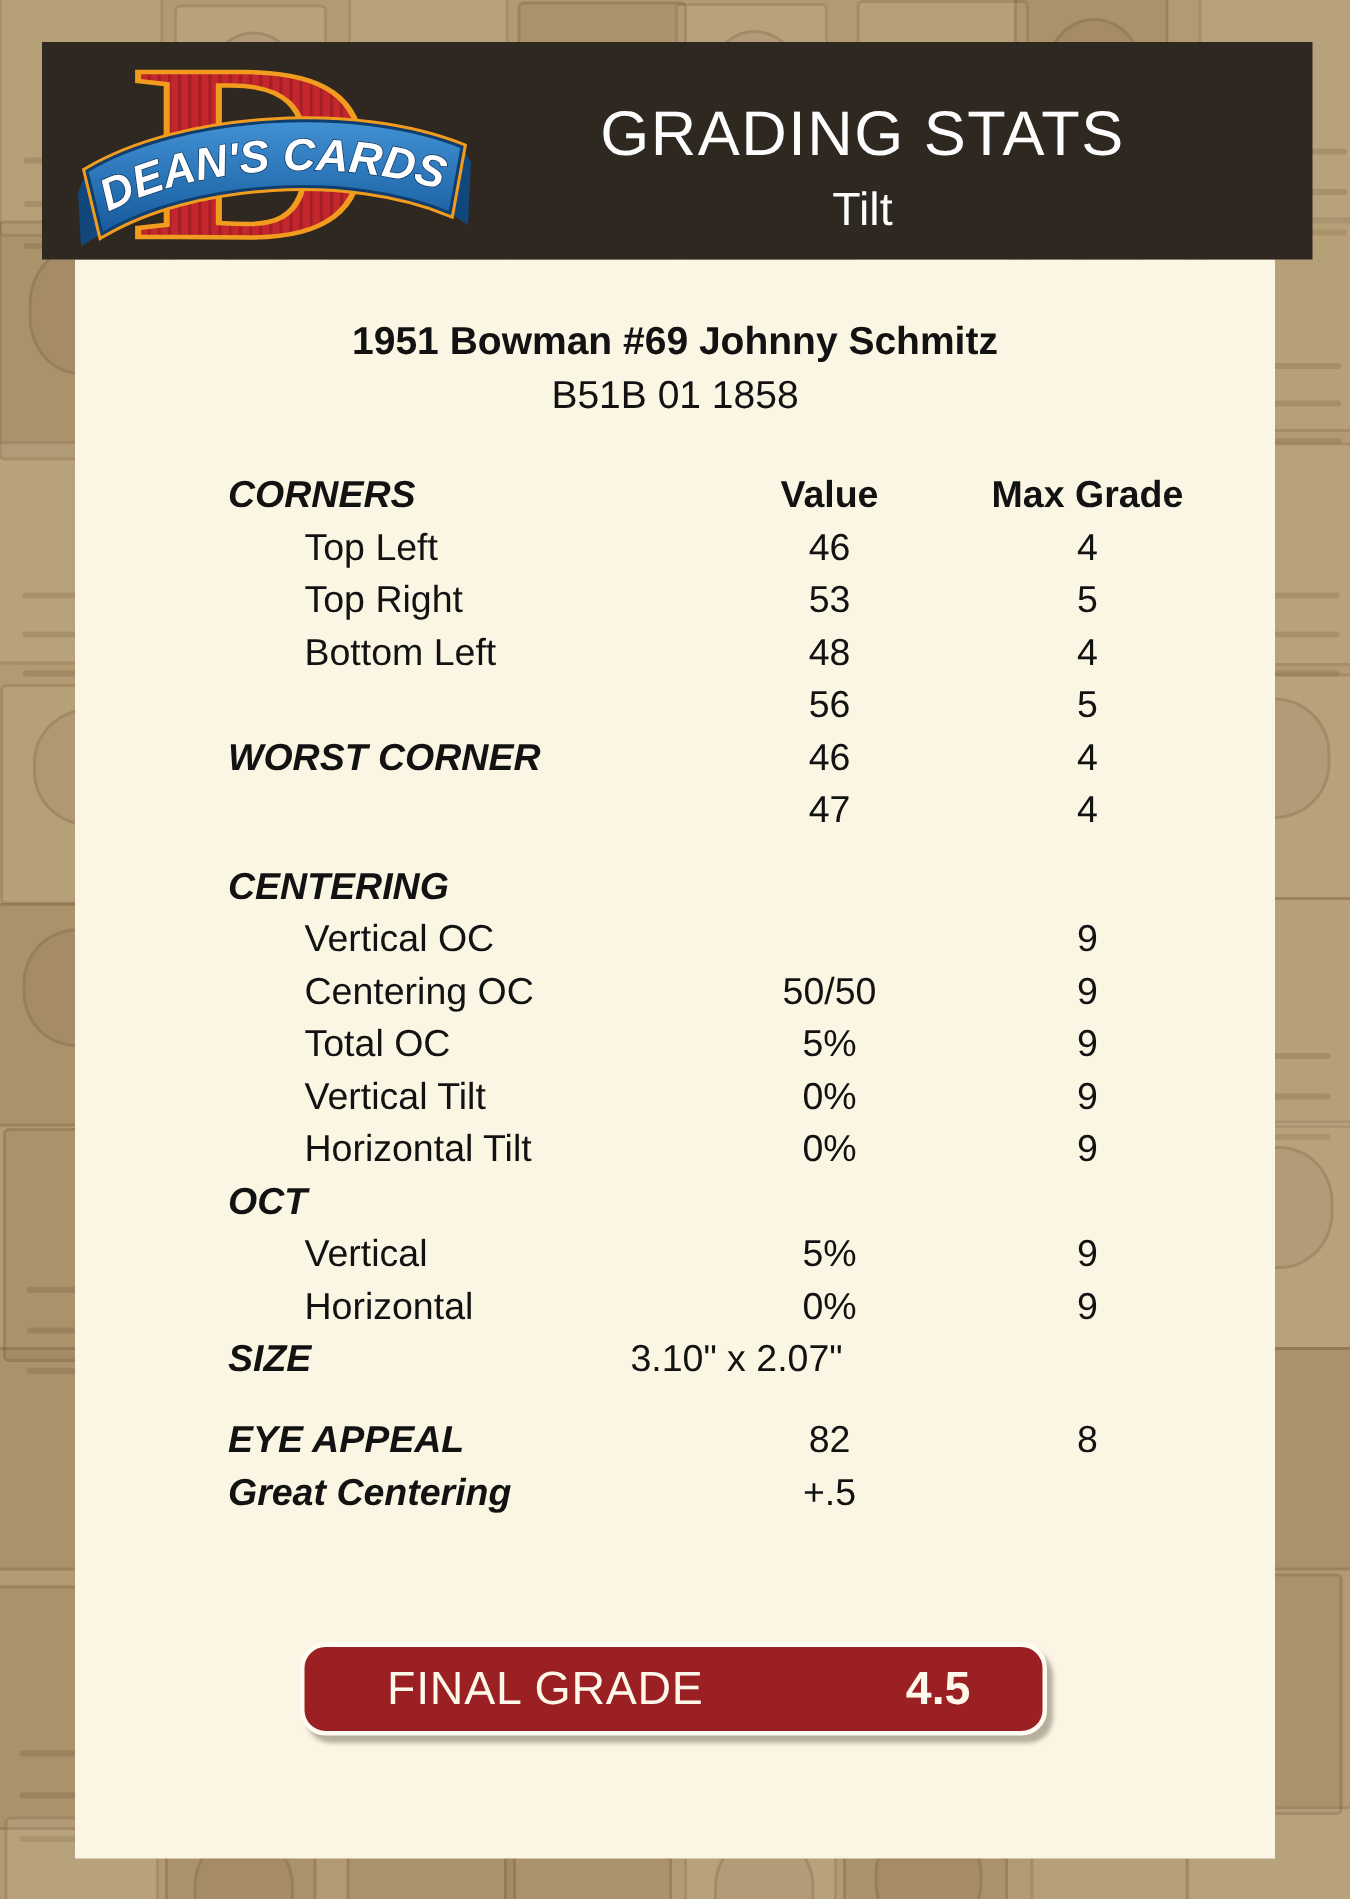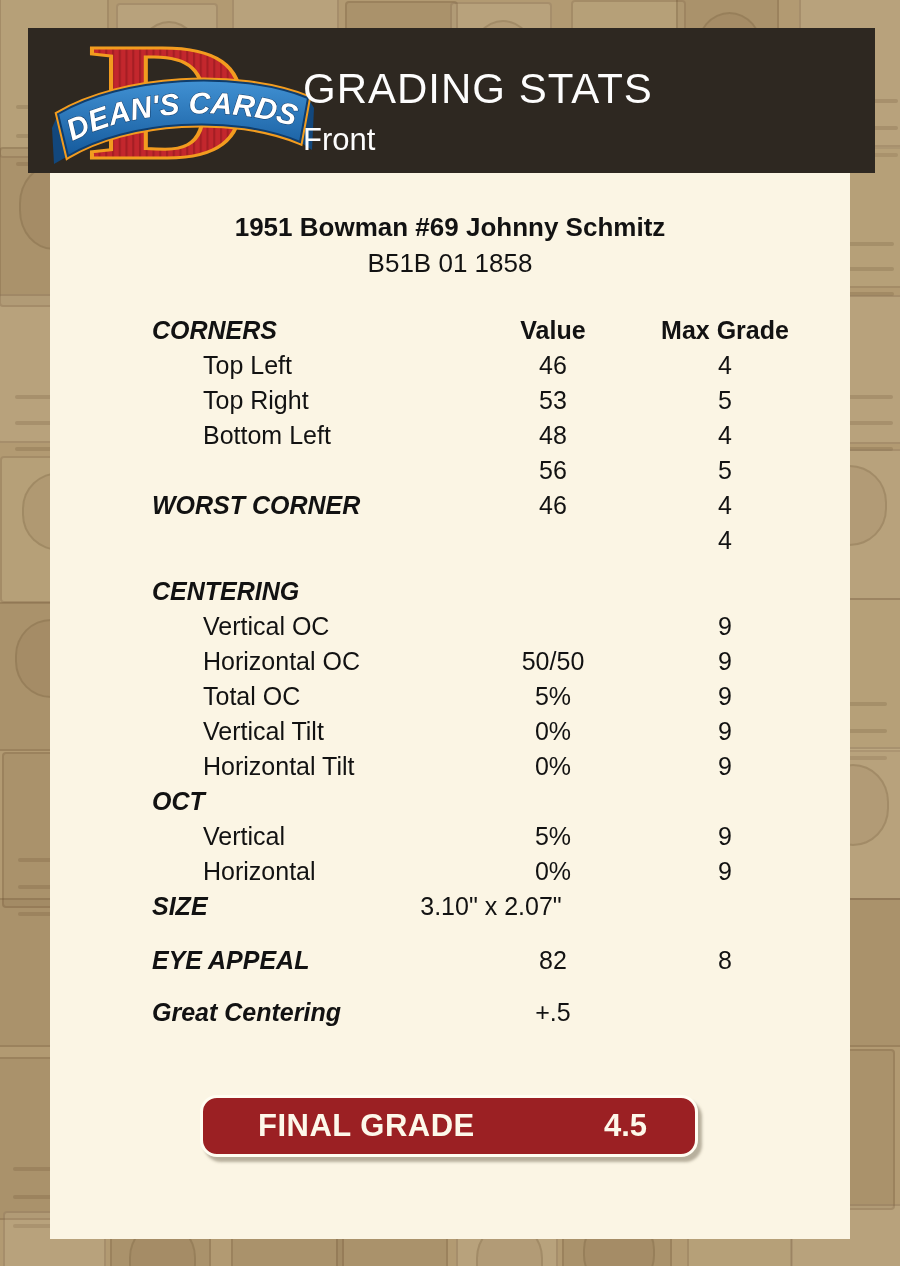--- a/index.html
+++ b/index.html
@@ -19,21 +19,21 @@
     background:rgba(95,70,42,0.07);}
   .bg-line{position:absolute;left:14%;height:4px;width:72%;
     background:rgba(100,75,45,0.20);border-radius:2px;}
 
   
   .app-header{
     position:absolute;left:28px;top:28px;width:847px;height:145px;
     background:#2e2821;z-index:2;
   }
   .logo{position:absolute;left:24px;top:4px;width:262px;height:140px;}
-  .hdr-text{position:absolute;left:275px;top:0;width:544px;height:145px;text-align:left;}
+  .hdr-text{position:absolute;left:275px;top:0;width:544px;height:145px;text-align:center;}
   .hdr-title{position:absolute;top:34px;left:0;width:100%;line-height:54px;
     font-size:42px;letter-spacing:1px;color:#fdfdfd;}
   .hdr-sub{position:absolute;top:88px;left:0;width:100%;line-height:48px;
     font-size:31px;color:#fdfdfd;}
 
   
   .panel{
     position:absolute;left:50px;top:173px;width:800px;height:1066px;
     background:#fbf5e4;z-index:1;
   }
@@ -57,21 +57,21 @@
   .final-grade{
     position:absolute;left:150px;top:922px;width:498px;height:62px;
     box-sizing:border-box;
     background:#9b2023;
     border:3px solid #fffdf2;
     border-radius:17px;
     box-shadow:4px 5px 3px rgba(128,118,98,0.55);
     color:#fdf8ea;cursor:pointer;
   }
   .fg-label{position:absolute;left:55px;top:0;line-height:56px;
-    font-size:31px;font-weight:bold;letter-spacing:0.5px;}
+    font-size:31px;font-weight:normal;letter-spacing:0.5px;}
   .fg-value{position:absolute;right:48px;top:0;line-height:56px;
     font-size:31px;font-weight:bold;}
 </style>
 </head>
 <body>
 
 <div id="page">
   <div id="collage">
       <div class="bg-card" style="left: -0.835327px; top: -5.81029px; width: 109.761px; height: 163.716px; background: rgba(215, 195, 160, 0.14); border: 2px solid rgba(100, 75, 45, 0.22);">
         <div class="bg-line" style="top: 68%;"></div>
@@ -340,21 +340,21 @@
         <polygon points="256,66 248,110 260,118 262,76" fill="#12477c"></polygon>
         <path d="M6,82 C70,44 186,38 256,66 L248,110 C182,82 76,88 16,124 Z" fill="none" stroke="#f29c1f" stroke-width="6"></path>
         <path d="M6,82 C70,44 186,38 256,66 L248,110 C182,82 76,88 16,124 Z" fill="url(#ribgrad)" stroke="#0f3d6d" stroke-width="2"></path>
         <text font-family="'Liberation Sans', sans-serif" font-size="30" font-weight="bold" font-style="italic" fill="#ffffff" stroke="#123a66" stroke-width="1" paint-order="stroke" letter-spacing="1">
           <textPath href="#ribcurve" startOffset="50%" text-anchor="middle" textLength="228">DEAN'S CARDS</textPath>
         </text>
       </svg>
     </div>
     <div class="hdr-text">
       <div class="hdr-title">GRADING STATS</div>
-      <div class="hdr-sub">Front</div>
+      <div class="hdr-sub">Tilt</div>
     </div>
   </header>
 
   <main class="panel">
     <div class="card-title">1951 Bowman #69 Johnny Schmitz</div>
     <div class="card-serial">B51B 01 1858</div>
     <div id="stats-rows">
         <div class="row bold head">
     <span class="lbl">CORNERS</span>
     <span class="val">Value</span>
@@ -378,33 +378,34 @@
         <div class="row indent">
     <span class="val">56</span>
     <span class="max">5</span>
   </div>
         <div class="row bold">
     <span class="lbl">WORST CORNER</span>
     <span class="val">46</span>
     <span class="max">4</span>
   </div>
         <div class="row bold">
+    <span class="val">47</span>
     <span class="max">4</span>
   </div>
         <div class="row bold" style="margin-top: 16px;">
     <span class="lbl">CENTERING</span>
     <span class="val"></span>
     <span class="max"></span>
   </div>
         <div class="row indent">
     <span class="lbl">Vertical OC</span>
     <span class="max">9</span>
   </div>
         <div class="row indent">
-    <span class="lbl">Horizontal OC</span>
+    <span class="lbl">Centering OC</span>
     <span class="val">50/50</span>
     <span class="max">9</span>
   </div>
         <div class="row indent">
     <span class="lbl">Total OC</span>
     <span class="val">5%</span>
     <span class="max">9</span>
   </div>
         <div class="row indent">
     <span class="lbl">Vertical Tilt</span>
@@ -434,21 +435,21 @@
         <div class="row bold size">
     <span class="lbl">SIZE</span>
     <span class="val">3.10" x 2.07"</span>
     <span class="max"></span>
   </div>
         <div class="row bold" style="margin-top: 19px;">
     <span class="lbl">EYE APPEAL</span>
     <span class="val">82</span>
     <span class="max">8</span>
   </div>
-        <div class="row bold" style="margin-top: 17px;">
+        <div class="row bold" style="margin-top: 0;">
     <span class="lbl">Great Centering</span>
     <span class="val">+.5</span>
     <span class="max"></span>
   </div>
       </div>
     <div class="final-grade">
       <span class="fg-label">FINAL GRADE</span>
       <span class="fg-value">4.5</span>
     </div>
   </main>

